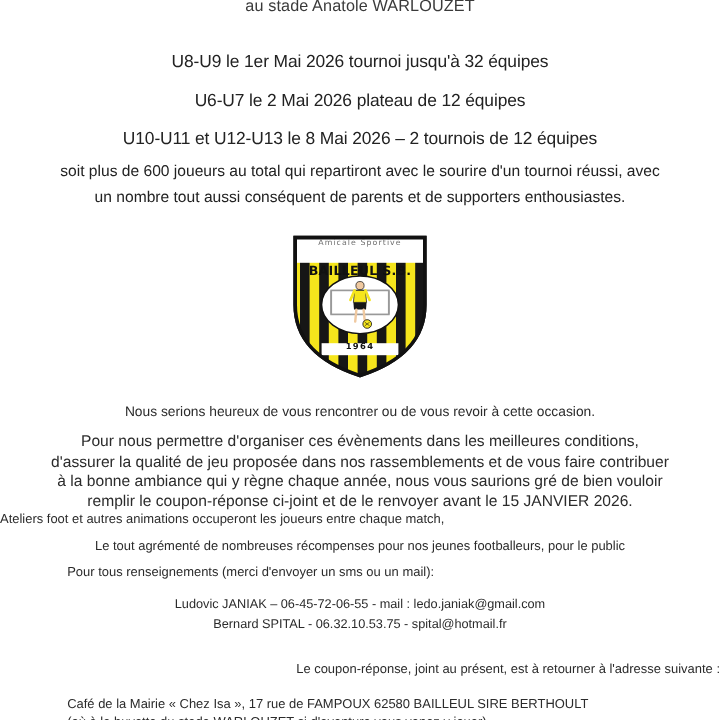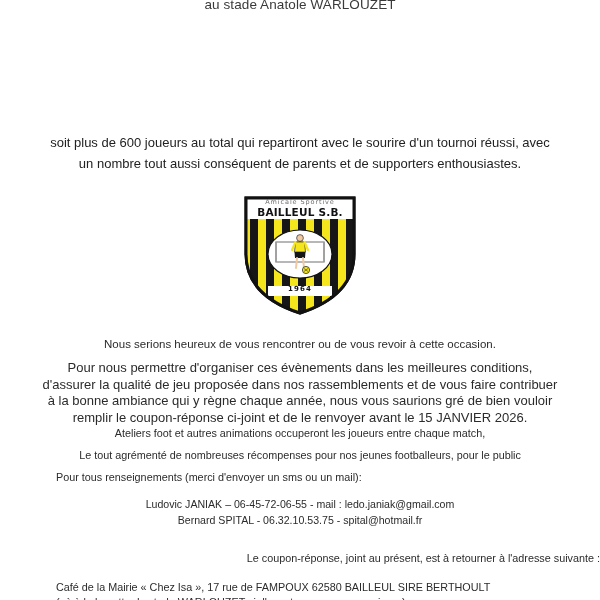--- a/index.html
+++ b/index.html
@@ -103,20 +103,21 @@
     font-family: "DejaVu Sans", sans-serif;
     line-height: 8px;
   }
   .crest-main {
     font-size: 10.5px;
     font-weight: bold;
     color: #111;
     letter-spacing: 0.2px;
     font-family: "DejaVu Sans", sans-serif;
     line-height: 12px;
+    margin-top: 14px;
   }
   .crest-year {
     position: absolute;
     bottom: 23px;
     left: 0;
     width: 124px;
     text-align: center;
     font-size: 7px;
     font-weight: bold;
     color: #111;
@@ -145,21 +146,20 @@
     color: #2b2b2b;
     text-align: center;
   }
   .body-3 {
     position: absolute;
     top: 427px;
     left: 0;
     width: 600px;
     font-size: 10.8px;
     color: #2b2b2b;
-    text-align: center;
   }
   .body-4 {
     position: absolute;
     top: 449px;
     left: 0;
     width: 600px;
     font-size: 10.8px;
     color: #2b2b2b;
     text-align: center;
   }
@@ -212,20 +212,25 @@
     color: #2b2b2b;
   }
 </style>
 </head>
 <body>
 
 <div class="page">
 
   <div class="venue-line">au stade Anatole WARLOUZET</div>
 
+  <div class="dates">
+    <div class="line">U8-U9 le 1er Mai 2026 tournoi jusqu'à 32 équipes</div>
+    <div class="line">U6-U7 le 2 Mai 2026 plateau de 12 équipes</div>
+    <div class="line">U10-U11 et U12-U13 le 8 Mai 2026 – 2 tournois de 12 équipes</div>
+  </div>
 
   <div class="summary">soit plus de 600 joueurs au total qui repartiront avec le sourire d'un tournoi réussi, avec un nombre tout aussi conséquent de parents et de supporters enthousiastes.</div>
 
   <div class="crest-wrap">
     <div class="crest">
       <svg class="shield" viewBox="0 0 124 124">
         <defs>
           <clipPath id="shieldClip">
             <path d="M8 6 H116 V62 C116 92 96 110 62 121 C28 110 8 92 8 62 Z"></path>
           </clipPath>

